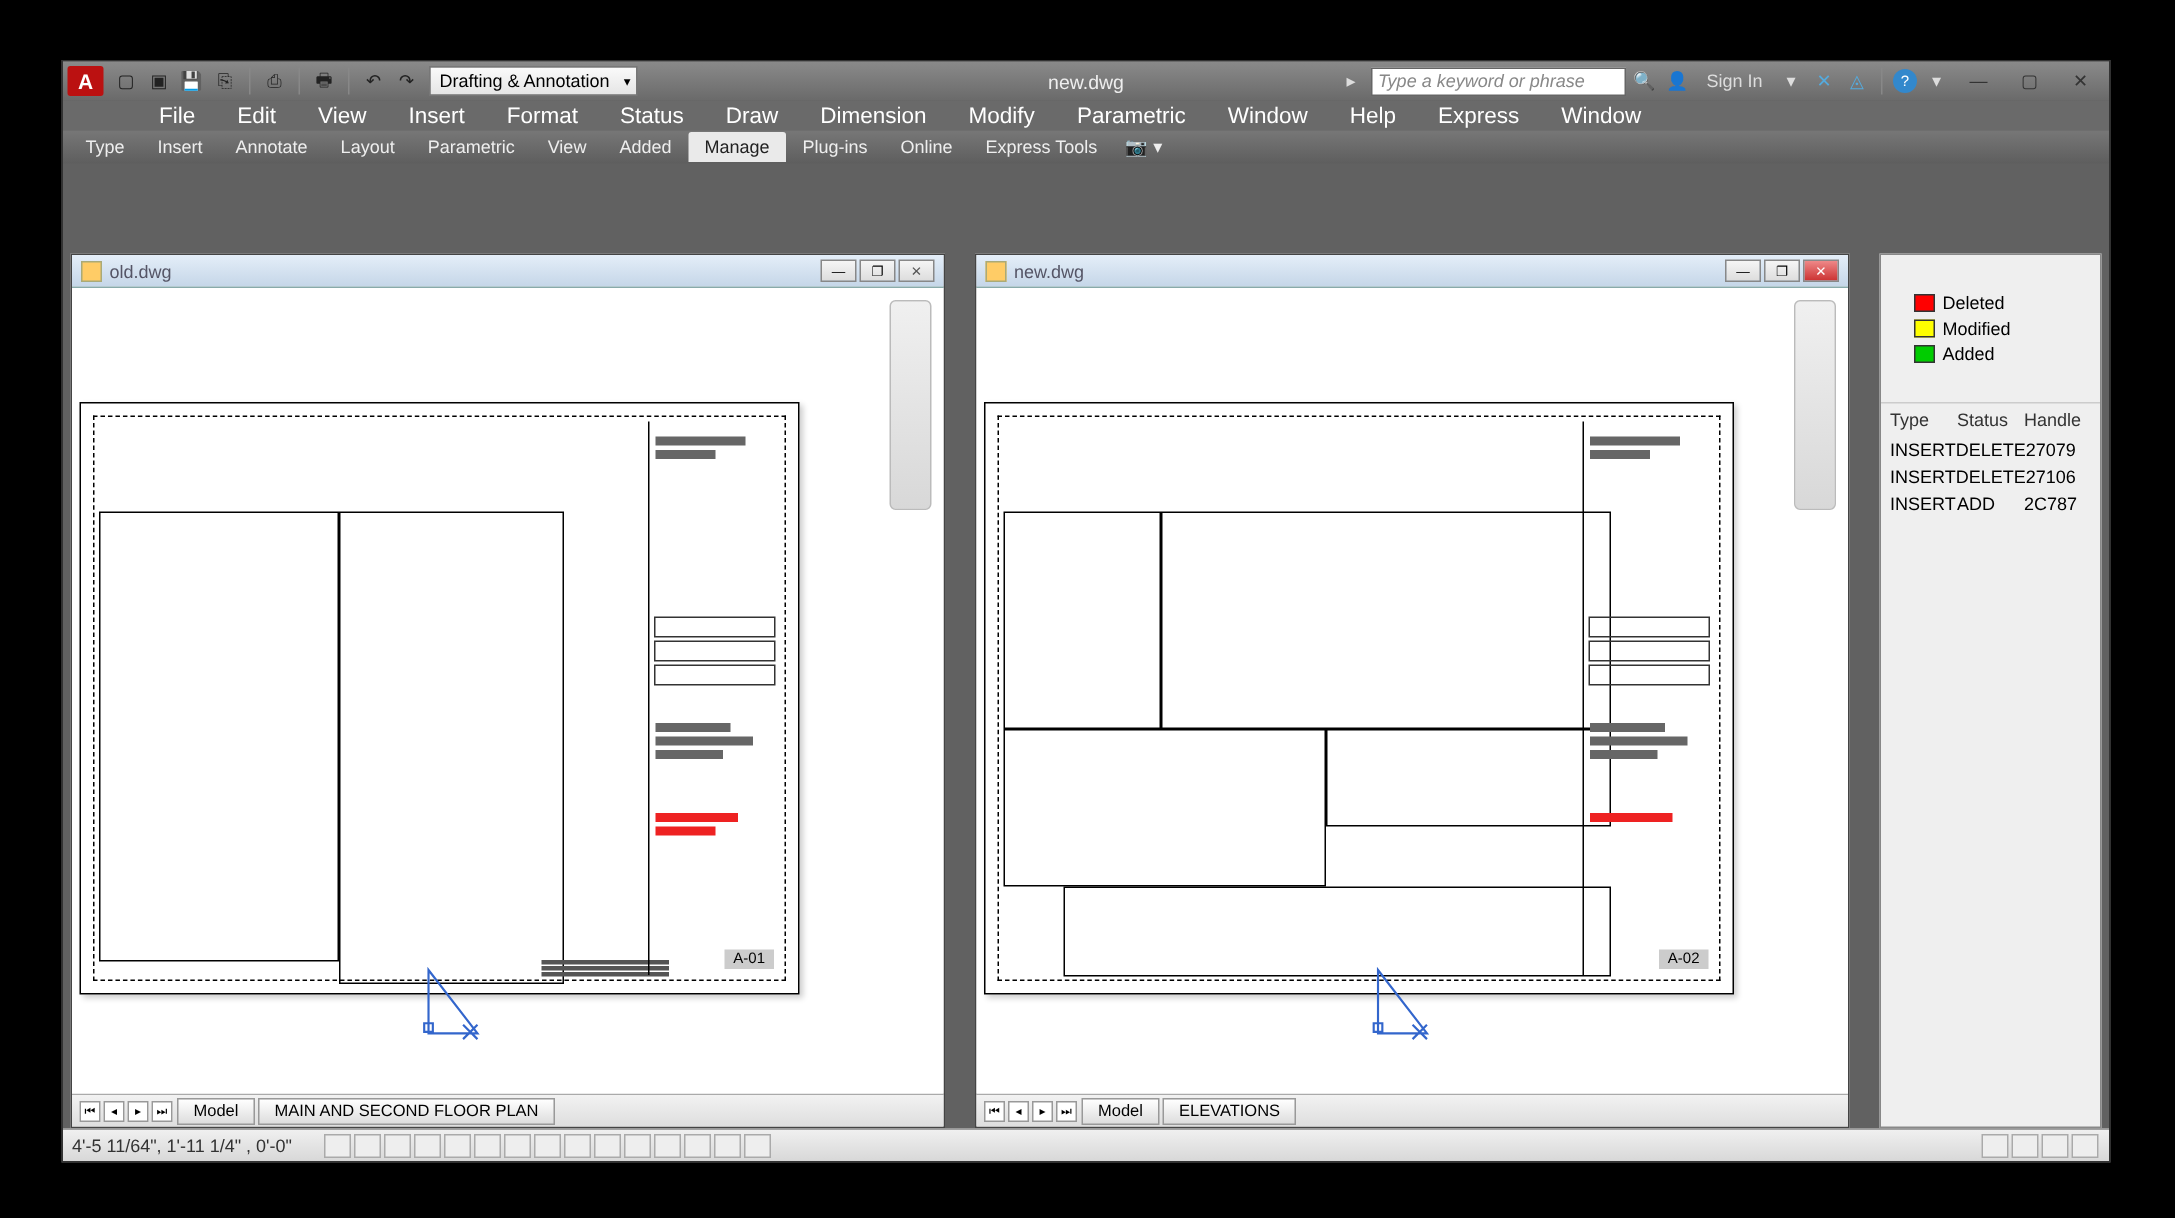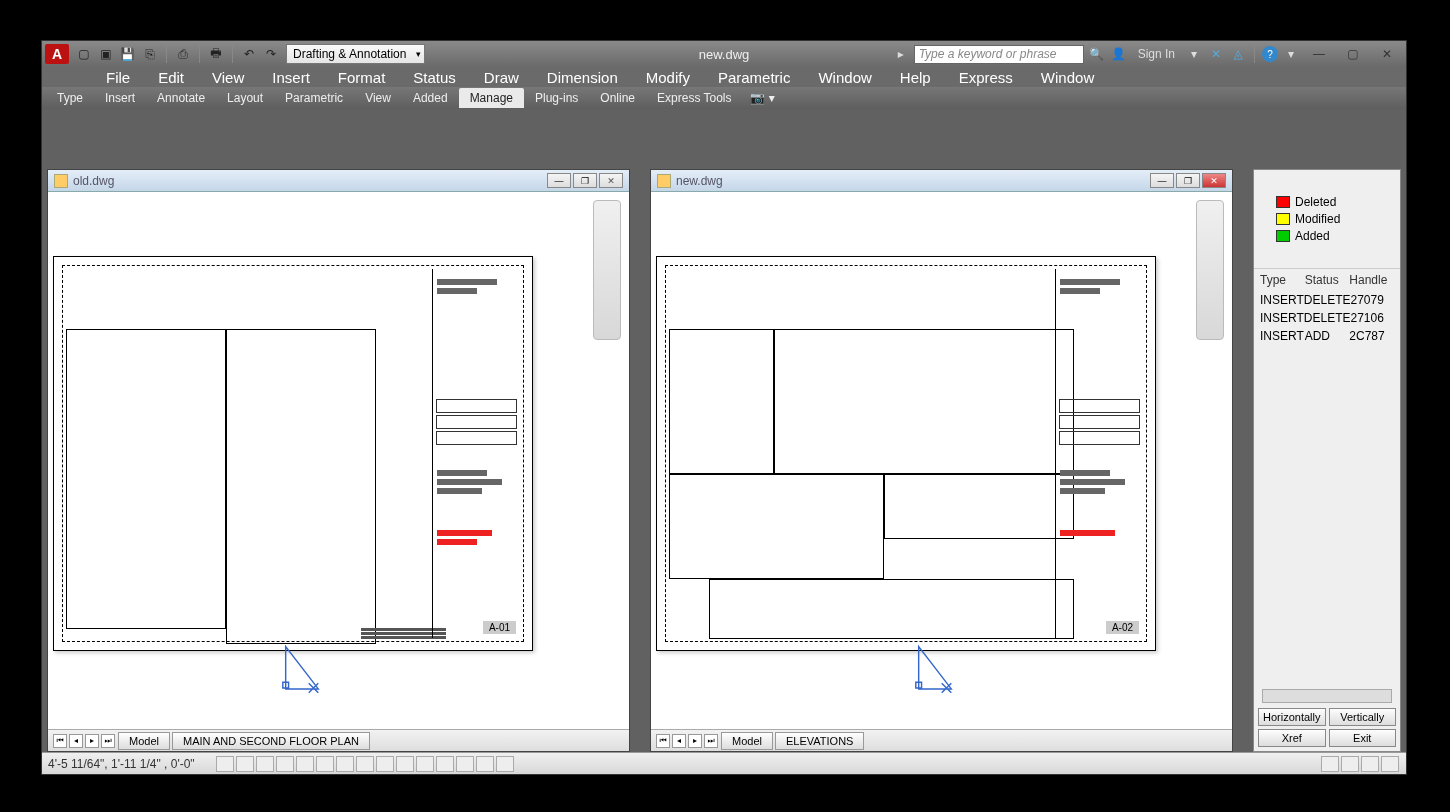--- a/index.html
+++ b/index.html
@@ -30,21 +30,21 @@
 .docwin{flex:1;background:#fff;border:1px solid #444;display:flex;flex-direction:column;position:relative}
 .docwin-title{height:22px;background:linear-gradient(#e4eef8,#c5d6e8);display:flex;align-items:center;padding:0 6px;border-bottom:1px solid #8aa}
 .docwin-title .icon{width:14px;height:14px;background:#fc6;margin-right:5px;border:1px solid #aa7}
 .docwin-title .name{flex:1;color:#556}
 .docwin-ctrl{display:flex;gap:2px}
 .docwin-ctrl div{width:24px;height:15px;background:linear-gradient(#f5f5f5,#ddd);border:1px solid #888;display:flex;align-items:center;justify-content:center;font-size:9px;cursor:pointer}
 .docwin-ctrl .close{background:linear-gradient(#e88,#c33);color:#fff}
 .docwin.inactive .docwin-ctrl .close{background:linear-gradient(#f5f5f5,#ddd);color:#555}
 .canvas{flex:1;background:#fff;position:relative;overflow:hidden}
 .nav-cube{position:absolute;top:8px;right:8px;width:28px;height:140px;background:linear-gradient(#f0f0f0,#d8d8d8);border:1px solid #bbb;border-radius:4px}
-.sheet{position:absolute;left:5px;top:64px;width:480px;height:395px;border:1px solid #000;background:#fff;box-shadow:2px 2px 4px rgba(0,0,0,.2)}
+.sheet{position:absolute;left:5px;top:76px;width:480px;height:395px;border:1px solid #000;background:#fff;box-shadow:2px 2px 4px rgba(0,0,0,.2)}
 .sheet-border{position:absolute;left:8px;top:8px;right:8px;bottom:8px;border:1px dashed #000}
 .title-block{position:absolute;right:12px;top:12px;bottom:12px;width:88px;border-left:1px solid #000}
 .tb-line{height:6px;background:#666;margin:3px 4px}
 .tb-red{height:6px;background:#e22;margin:3px 4px}
 .tb-box{border:1px solid #333;margin:2px 3px;height:14px}
 .sheet-num{position:absolute;right:16px;bottom:16px;background:#ccc;padding:1px 6px;font-size:10px}
 .ucs{position:absolute;left:230px;bottom:30px;width:48px;height:60px}
 .ucs svg{stroke:#36c;fill:none;stroke-width:1.5}
 .doctabs{height:22px;background:linear-gradient(#f2f2f2,#dedede);border-top:1px solid #aaa;display:flex;align-items:center;padding:0 4px}
 .doctabs .nav{width:14px;height:14px;border:1px solid #999;background:#fff;margin:0 1px;display:flex;align-items:center;justify-content:center;font-size:8px;cursor:pointer}
@@ -282,31 +282,20 @@
           <div>INSERT</div>
           <div>DELETE</div>
           <div>27106</div>
         </div>
       <div class="tbl-row">
           <div>INSERT</div>
           <div>ADD</div>
           <div>2C787</div>
         </div>
 
-      <div class="side-bottom">
-        <div class="side-scroll-h"></div>
-        <div class="row">
-          <div class="side-btn">Horizontally</div>
-          <div class="side-btn">Vertically</div>
-        </div>
-        <div class="row">
-          <div class="side-btn">Xref</div>
-          <div class="side-btn">Exit</div>
-        </div>
-      </div>
     </div>
   </div>
 
   <div class="statusbar">
     <span>4'-5 11/64", 1'-11 1/4"  , 0'-0"</span>
     <div style="width:20px"></div>
     <div class="sicon"></div>
     <div class="sicon"></div>
     <div class="sicon"></div>
     <div class="sicon"></div>

